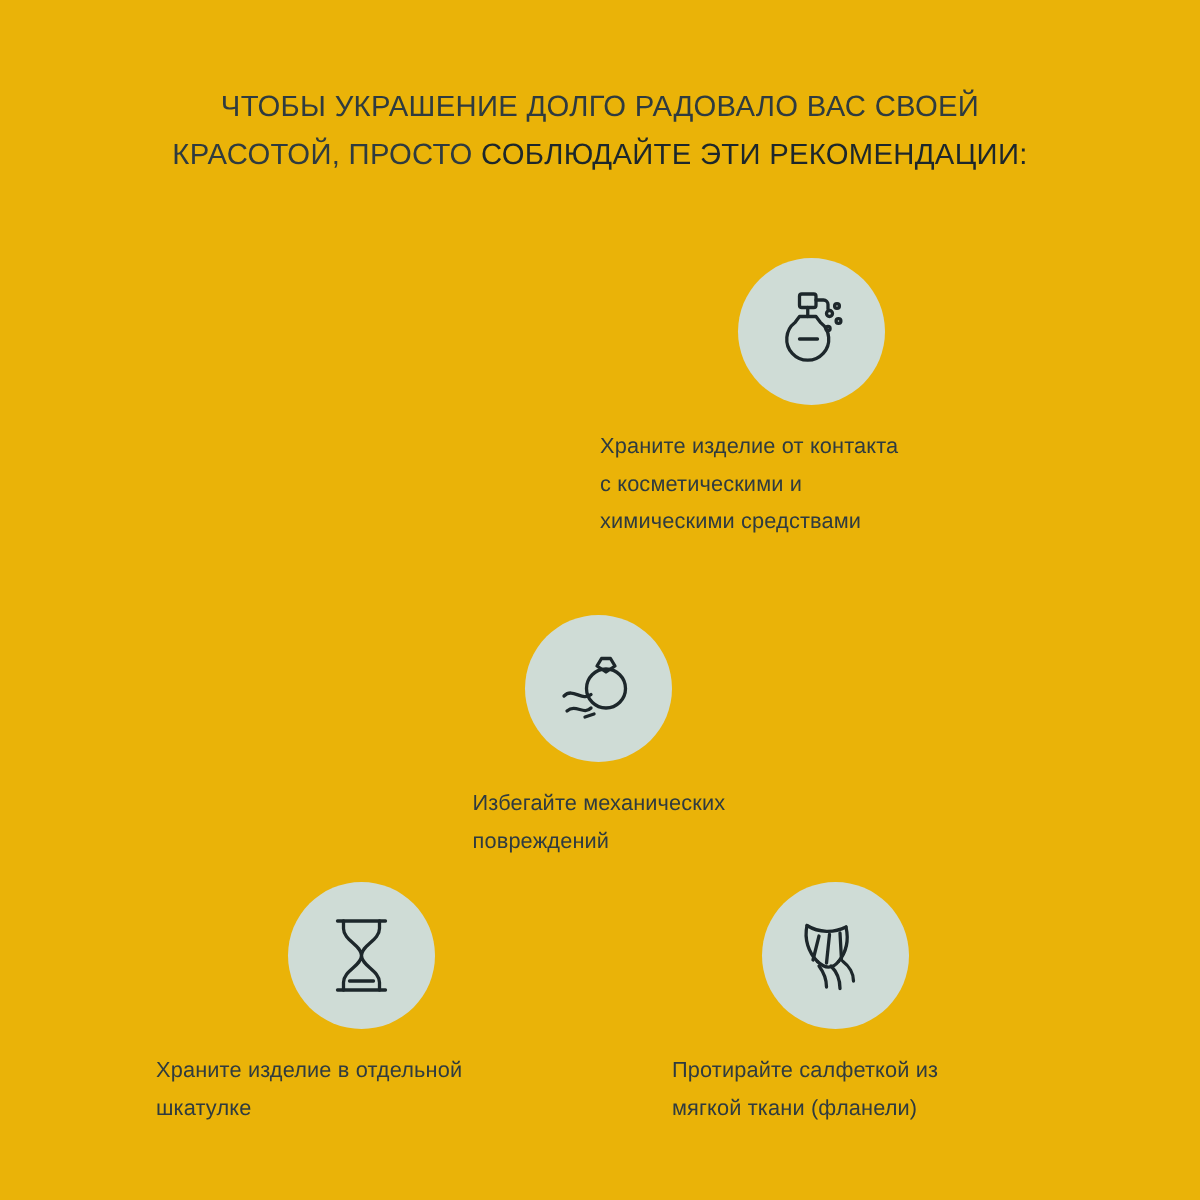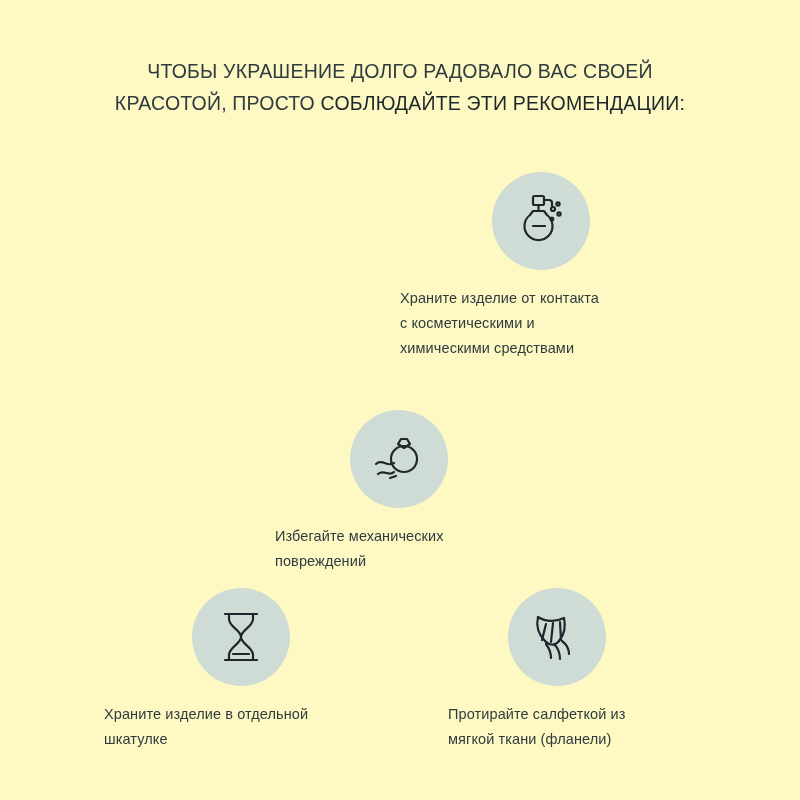--- a/index.html
+++ b/index.html
@@ -10,21 +10,21 @@
     width: 800px;
     height: 800px;
     background: #ffffff;
     font-family: "Liberation Sans", sans-serif;
     overflow: hidden;
   }
   .page {
     position: relative;
     width: 800px;
     height: 800px;
-    background: #fef9c3;
+    background: #eab308;
   }
   .heading {
     position: absolute;
     left: 70px;
     top: 55px;
     width: 660px;
     text-align: center;
     font-size: 19.5px;
     line-height: 32px;
     letter-spacing: 0.2px;
@@ -63,21 +63,21 @@
     letter-spacing: 0.1px;
     white-space: pre-line;
   }
   
   .c1 { left: 104px; top: 172px; width: 270px; }
   .c1 .circle { margin-left: 90px; }
   .c2 { left: 400px; top: 172px; width: 280px; }
   .c2 .circle { margin-left: 92px; }
   .c3 { left: 272px; top: 410px; width: 260px; }
   .c3 .circle { margin-left: 78px; }
-  .c3 .card-text { text-align: left; padding-left: 3px; }
+  .c3 .card-text { text-align: left; padding-left: 3px; margin-left: 40px; }
   .c4 { left: 104px; top: 588px; width: 280px; }
   .c4 .circle { margin-left: 88px; }
   .c5 { left: 448px; top: 588px; width: 265px; }
   .c5 .circle { margin-left: 60px; }
   svg { display: block; }
 </style>
 </head>
 <body>
 
 <div class="page">

